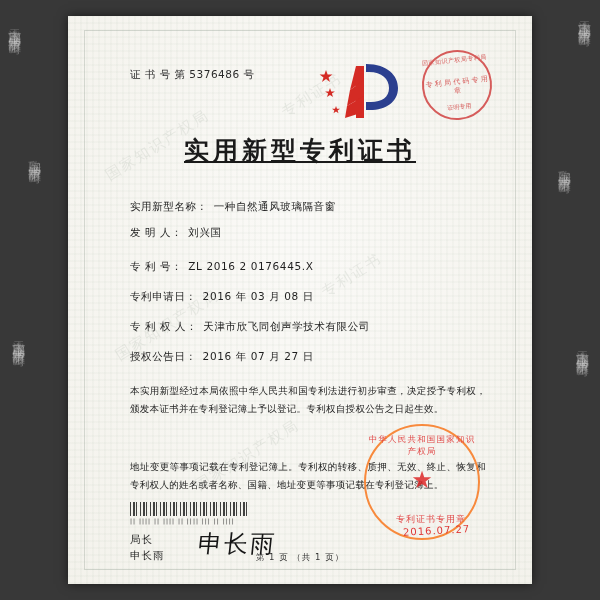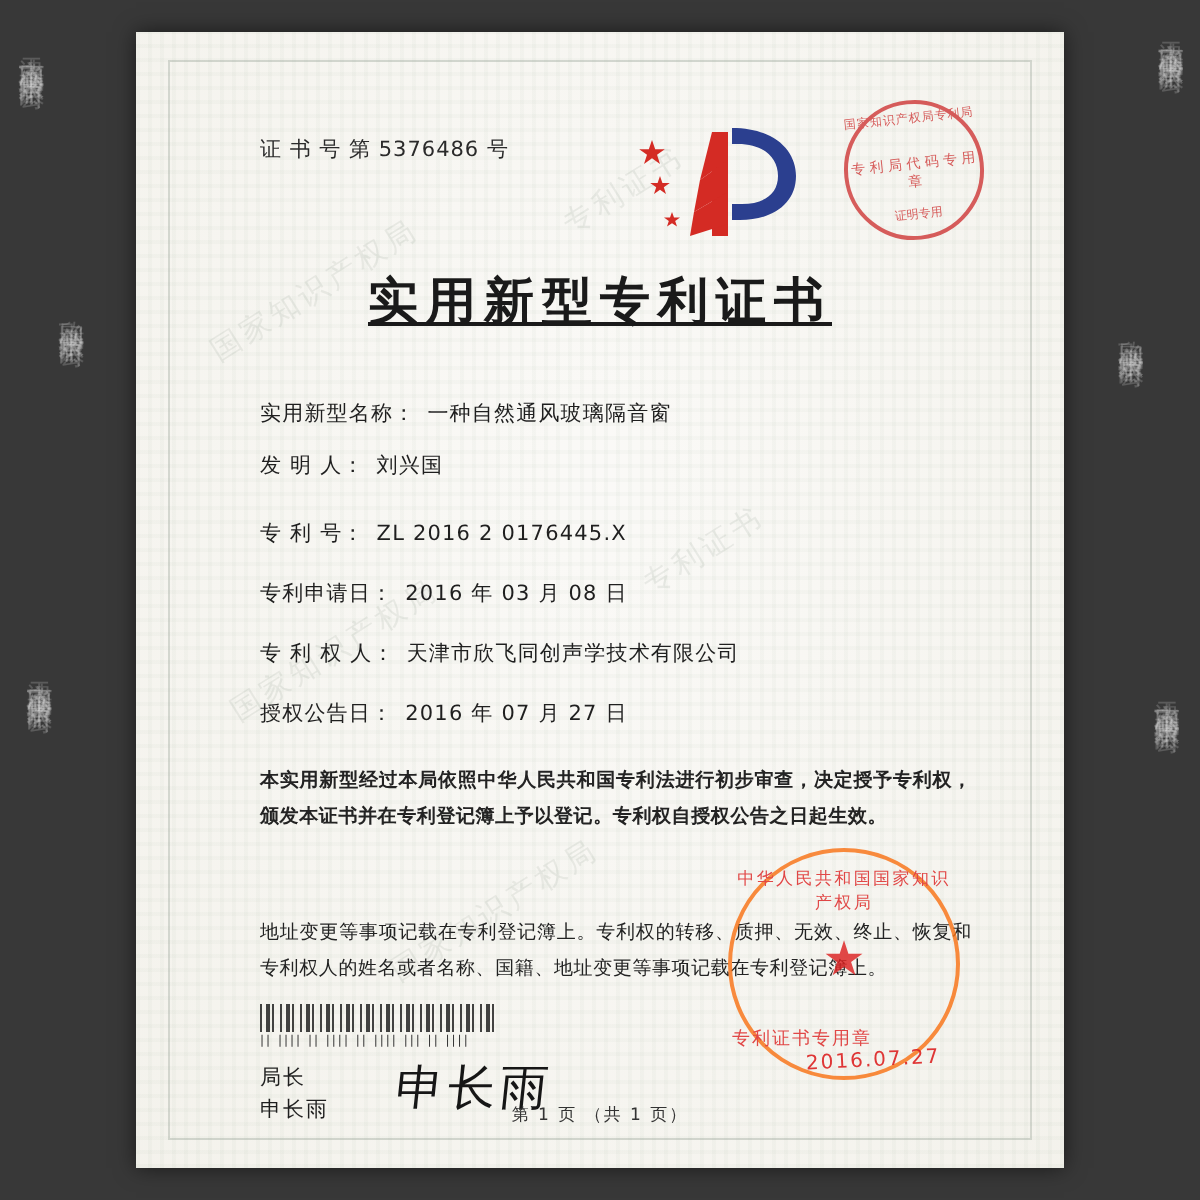--- a/index.html
+++ b/index.html
@@ -177,21 +177,21 @@
   .body-para {
     position: absolute;
     left: 62px;
     right: 46px;
     font-size: 9.5px;
     line-height: 1.85;
     color: #232323;
     text-align: justify;
     letter-spacing: 0.3px;
   }
-  #para-1 { top: 366px; font-weight: bold; }
+  #para-1 { top: 366px; }
   #para-2 { top: 404px; }
   #para-3 { top: 442px; }
 
   
   #barcode {
     position: absolute;
     left: 62px;
     top: 486px;
     width: 118px;
     height: 14px;
@@ -247,21 +247,21 @@
   #national-seal .ns-top {
     position: absolute;
     left: 0; right: 0; top: 8px;
     text-align: center;
     font-size: 8.5px;
     letter-spacing: 1.2px;
   }
   #national-seal .ns-bottom {
     position: absolute;
     left: 0; right: 12px; bottom: 12px;
-    text-align: left;
+    text-align: right;
     font-size: 9px;
     letter-spacing: 1px;
   }
   #national-seal .ns-star {
     position: absolute;
     left: 50%;
     top: 50%;
     transform: translate(-50%,-60%);
     font-size: 24px;
     line-height: 1;

